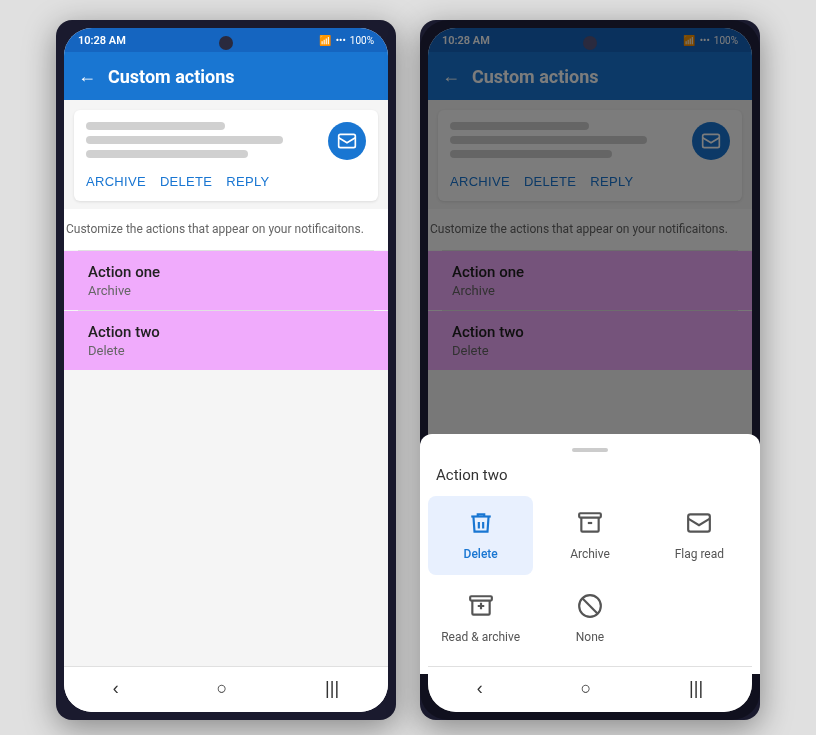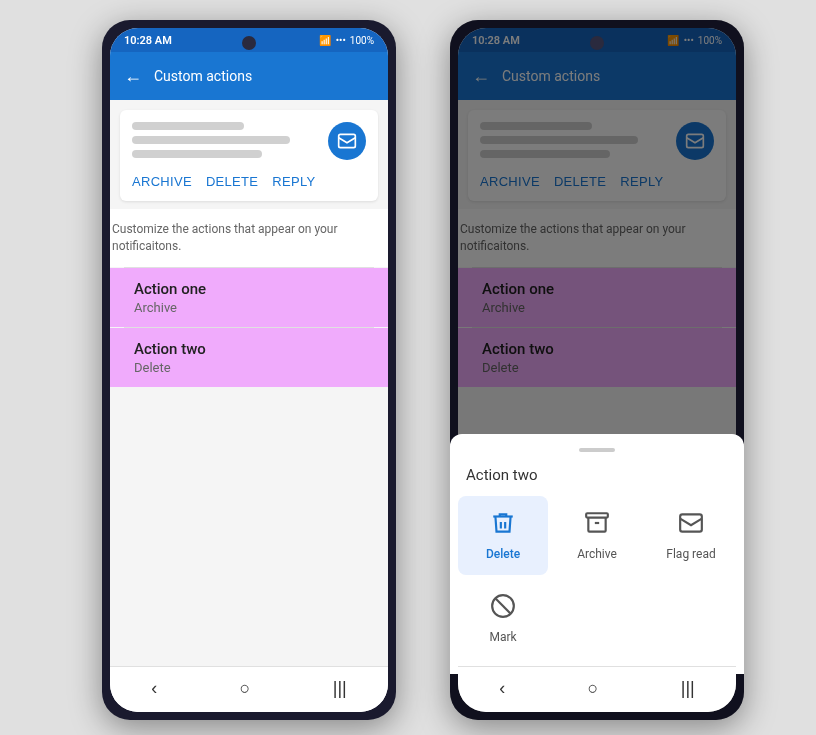--- a/index.html
+++ b/index.html
@@ -8,28 +8,27 @@
       display: flex;
       justify-content: center;
       align-items: center;
       min-height: 100vh;
       font-family: 'Roboto', Arial, sans-serif;
       gap: 24px;
       padding: 20px;
     }
 
     .phone-container {
-      width: 294px;
+      width: 340px;
       height: 700px;
       background: #1a1a2e;
-      border-radius: 28px;
+      border-radius: 16px;
       padding: 8px;
       box-shadow: 0 8px 32px rgba(0,0,0,0.4);
       position: relative;
-      margin-left: 30px;
     }
 
     .phone-screen {
       width: 100%;
       height: 100%;
       background: #fff;
       border-radius: 28px;
       overflow: hidden;
       display: flex;
       flex-direction: column;
@@ -53,22 +52,22 @@
       background: #1976d2;
       color: #fff;
       padding: 10px 14px;
       display: flex;
       align-items: center;
       gap: 12px;
       min-height: 48px;
     }
 
     .top-bar-title {
-      font-size: 14px;
-      font-weight: 400;
+      font-size: 18px;
+      font-weight: 700;
     }
 
     .back-arrow {
       font-size: 18px;
       cursor: pointer;
     }
 
     .camera-notch {
       position: absolute;
       top: 16px;
@@ -453,29 +452,39 @@
           <span class="sheet-item-icon">
             <svg width="26" height="26" viewBox="0 0 24 24" fill="none" stroke="#555" stroke-width="2">
               <rect x="2" y="4" width="20" height="16" rx="2"></rect>
               <path d="M2 8l10 6 10-6"></path>
             </svg>
           </span>
           <span class="sheet-item-label">Flag read</span>
         </div>
 
 
+        <div class="sheet-item">
+          <span class="sheet-item-icon">
+            <svg width="26" height="26" viewBox="0 0 24 24" fill="none" stroke="#555" stroke-width="2">
+              <rect x="2" y="3" width="20" height="4" rx="1"></rect>
+              <path d="M4 7v12a1 1 0 001 1h14a1 1 0 001-1V7"></path>
+              <path d="M9 12h6M12 9v6"></path>
+            </svg>
+          </span>
+          <span class="sheet-item-label">Read &amp; archive</span>
+        </div>
 
         <div class="sheet-item">
           <span class="sheet-item-icon">
             <svg width="26" height="26" viewBox="0 0 24 24" fill="none" stroke="#555" stroke-width="2">
               <circle cx="12" cy="12" r="10"></circle>
               <line x1="4.93" y1="4.93" x2="19.07" y2="19.07"></line>
             </svg>
           </span>
-          <span class="sheet-item-label">Mark</span>
+          <span class="sheet-item-label">None</span>
         </div>
 
       </div>
     </div>
 
     <div class="nav-bar" style="position:relative;z-index:11;">
       <button class="nav-btn">‹</button>
       <button class="nav-btn">○</button>
       <button class="nav-btn">|||</button>
     </div>

